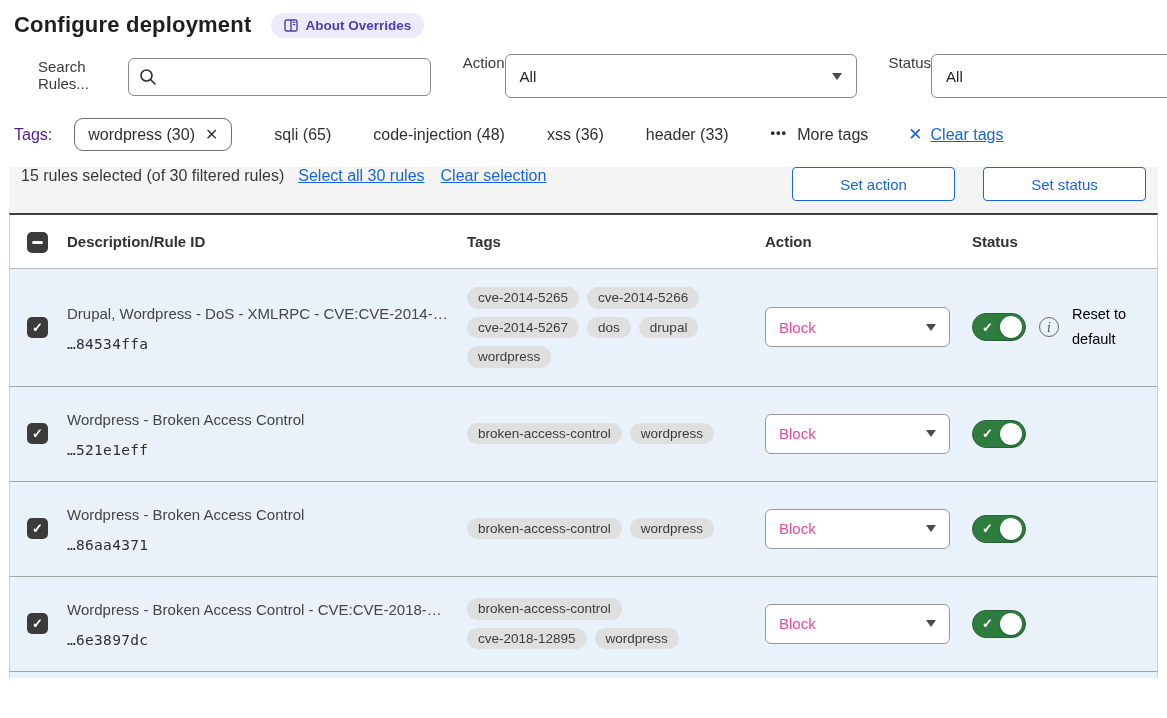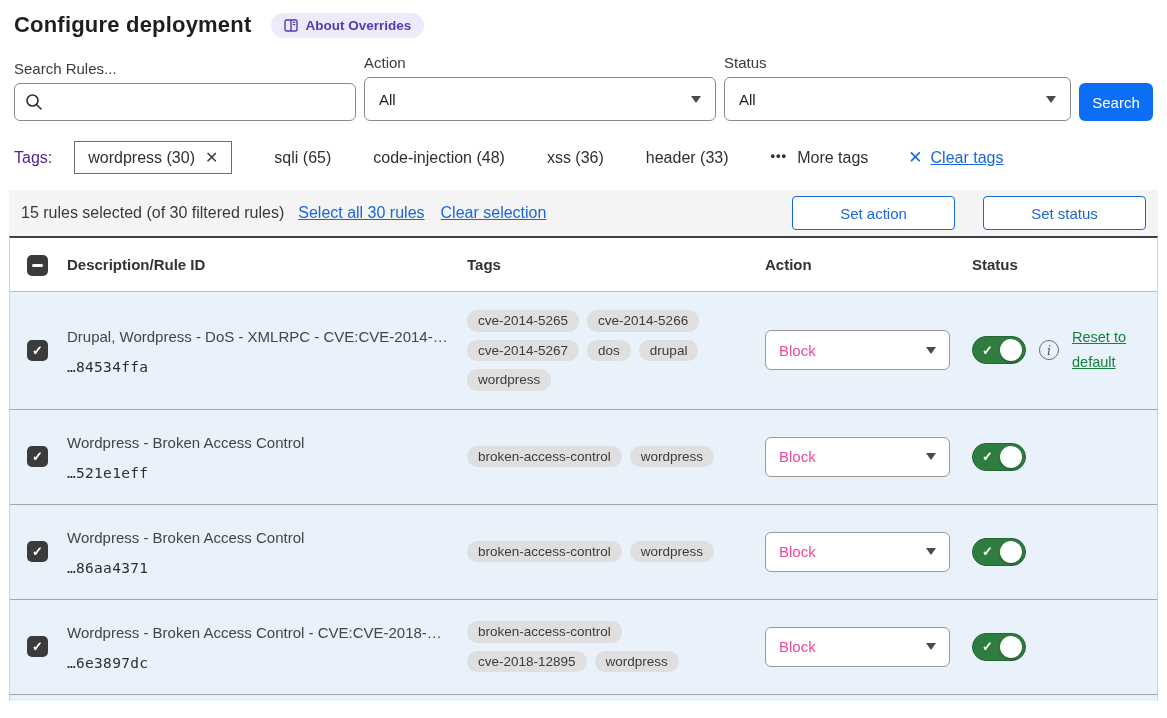--- a/index.html
+++ b/index.html
@@ -9,54 +9,54 @@
   
   .page-head { display:flex; align-items:center; margin:12px 0 0 14px; }
   .page-title { font-size:22px; font-weight:700; color:#1e1e1e; letter-spacing:.2px; }
   .about-badge { display:inline-flex; align-items:center; gap:7px; margin-left:20px;
                  background:#eceafb; color:#4c40b0; font-size:13.5px; font-weight:600;
                  padding:5px 13px; border-radius:13px; cursor:pointer; }
   .about-badge svg { display:block; }
 
   
   .filters { display:flex; gap:8px; margin:16px 14px 0 14px; align-items:flex-end; }
-  .field { display:flex; flex-direction:column; }
+  .field { display:flex; flex-direction:row;margin-left:24px; }
   .field-label { font-size:15px; color:#3a3a3a; margin-bottom:6px; }
   .search-box { width:342px; height:38px; border:1px solid #8a8a8a; border-radius:6px;
                 display:flex; align-items:center; padding:0 10px; background:#fff; }
   .search-box input { border:none; outline:none; flex:1; font-size:15px; margin-left:8px;
                       font-family:"Liberation Sans", sans-serif; background:transparent; }
   .select { border:1px solid #8a8a8a; border-radius:6px; background:#fff; height:44px;
             display:flex; align-items:center; justify-content:space-between;
             padding:0 14px; font-size:15px; color:#222; cursor:pointer; }
   .select.w-action { width:352px; }
   .select.w-status { width:347px; }
   .caret { width:0; height:0; border-left:5.5px solid transparent; border-right:5.5px solid transparent;
            border-top:7px solid #4a4a4a; }
   .search-btn { width:93px; height:38px; background:#0b6ef5; color:#fff; border:none;
                 border-radius:6px; font-size:15px; font-family:"Liberation Sans", sans-serif;
                 cursor:pointer; }
 
   
   .tagsbar { display:flex; align-items:center; margin:20px 14px 0 14px; gap:0; }
   .tagsbar-label { font-size:16px; color:#4c1d95; margin-right:22px; }
   .selected-tag { display:inline-flex; align-items:center; gap:10px; border:1.5px solid #6e6e6e;
-                  border-radius:0; padding:6px 13px; font-size:16px; color:#2f2f2f; cursor:pointer; }
+                  border-radius:9px; padding:6px 13px; font-size:16px; color:#2f2f2f; cursor:pointer; }
   .selected-tag .x { font-size:16px; color:#3a3a3a; }
   .plain-tag { font-size:16px; color:#2f2f2f; margin-left:42px; cursor:pointer; }
   .more-tags { display:inline-flex; align-items:center; gap:10px; margin-left:42px;
                font-size:16px; color:#2f2f2f; cursor:pointer; }
   .more-tags .dots { letter-spacing:1px; font-weight:700; font-size:13px; position:relative; top:-2px; }
   .clear-tags { display:inline-flex; align-items:center; gap:8px; margin-left:40px; cursor:pointer; }
   .clear-tags .x { color:#1866dd; font-size:17px; }
   .clear-tags .lbl { color:#1866dd; font-size:16px; text-decoration:underline; }
 
   
   .selbar { margin:16px 9px 0 9px; height:46px; background:#f4f4f4; display:flex;
-            align-items:center; padding:0 12px; }
+            align-items:flex-start; padding:0 12px; }
   .selbar-summary { font-size:16px; color:#3a3a3a; margin-right:14px; }
   .selbar a { color:#1866dd; font-size:16px; text-decoration:underline; margin-right:16px; cursor:pointer; }
   .selbar-spacer { flex:1; }
   .outline-btn { width:163px; height:34px; background:#fff; border:1px solid #1866dd;
                  border-radius:4px; color:#1866dd; font-size:15px; cursor:pointer;
                  font-family:"Liberation Sans", sans-serif; margin-left:28px; }
 
   
   .table { margin:0 9px; border-top:2px solid #3f3f3f; border-left:1px solid #d2d2d2;
            border-right:1px solid #d2d2d2; }
@@ -87,21 +87,21 @@
 
   .c-status { display:flex; align-items:center; gap:13px; }
   .toggle { position:relative; width:54px; height:28px; background:#2e7d3f; border:1px solid #256634;
             border-radius:15px; display:inline-flex; align-items:center; cursor:pointer; flex:none; }
   .toggle .tick { color:#fff; font-size:13px; font-weight:700; margin-left:9px; line-height:1; }
   .toggle .knob { position:absolute; right:3px; width:22px; height:22px; background:#fff;
                   border-radius:50%; box-shadow:0 1px 2px rgba(0,0,0,.35); }
   .info { width:20px; height:20px; border:1.5px solid #6b6b6b; border-radius:50%; color:#555;
           font-family:"DejaVu Serif", serif; font-size:12.5px; display:inline-flex; flex:none;
           align-items:center; justify-content:center; font-style:italic; cursor:pointer; }
-  .reset { width:64px; color:#15803d; font-size:14.5px; text-decoration:underline;
+  .reset { width:64px; color:#000000; font-size:14.5px; 
            line-height:1.75; cursor:pointer; }
 
   .bottom-sep { margin:0 9px; border-top:1px solid #a6a6a6; background:#e9f1fb; height:7px;
                 border-left:1px solid #d2d2d2; border-right:1px solid #d2d2d2; }
 </style>
 </head>
 <body>
 
 <div class="page-head">
   <div class="page-title">Configure deployment</div>

